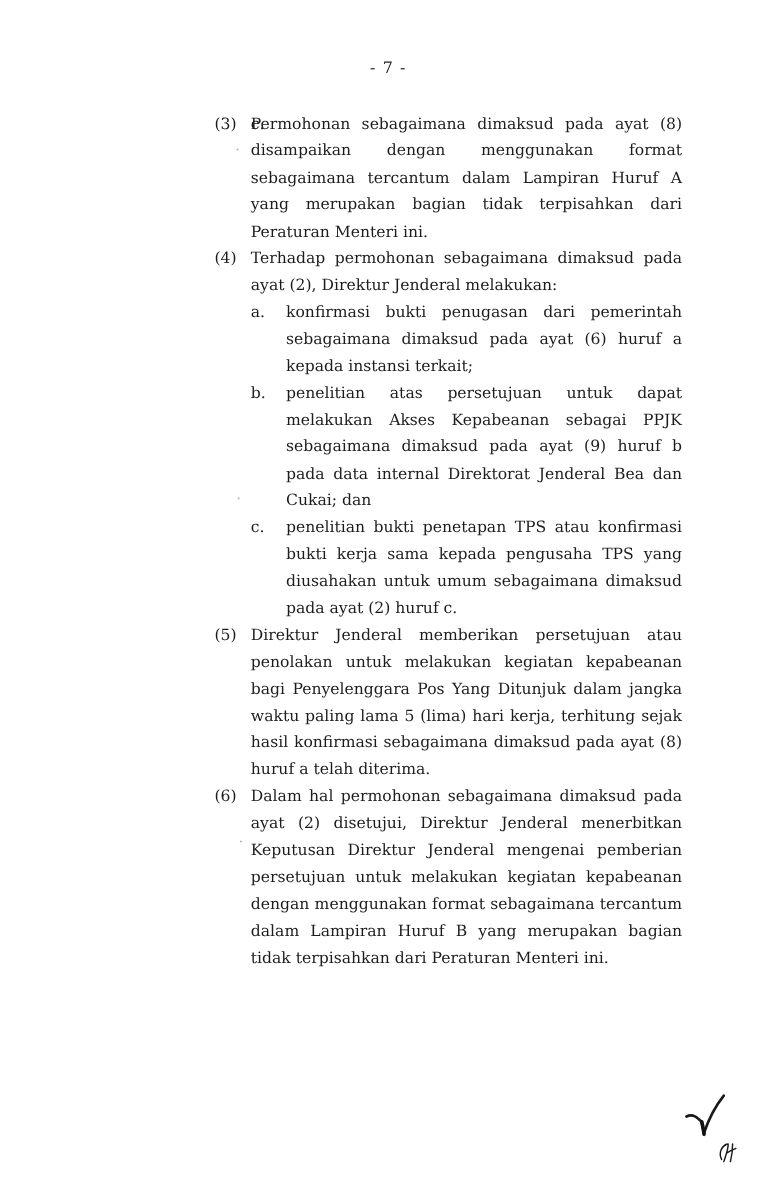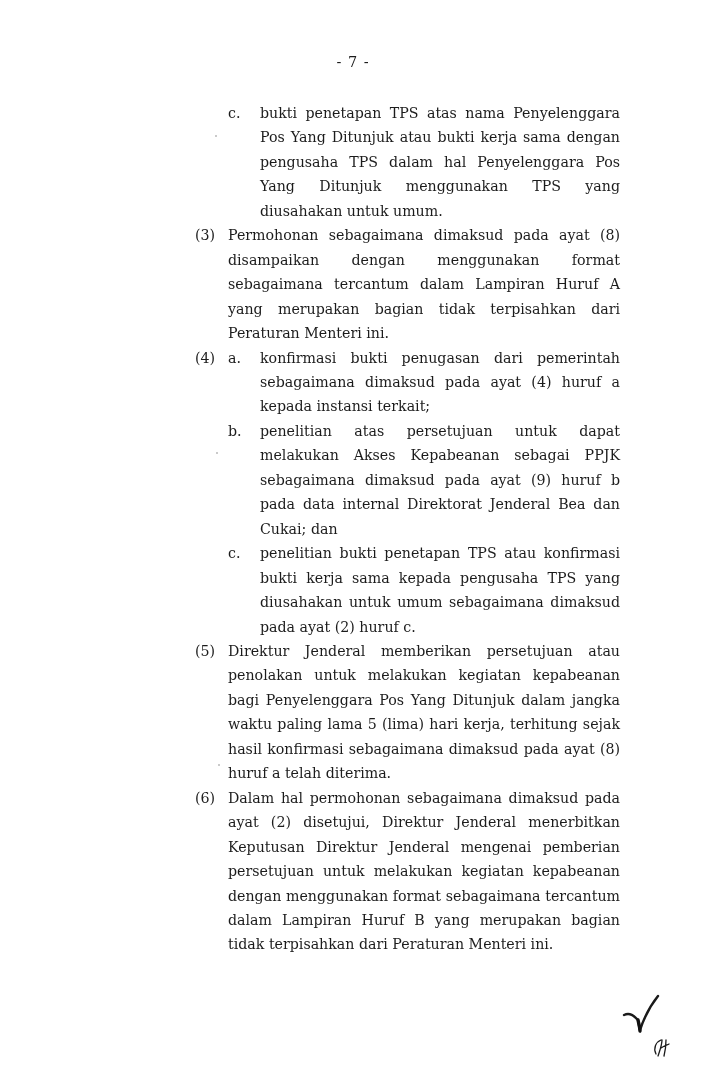--- a/index.html
+++ b/index.html
@@ -82,34 +82,34 @@
 <body>
 
 <div class="page-number">
   <span>- 7 -</span>
 </div>
 
 <div class="body-text">
 
   <div class="sub">
     <span class="letter">c.</span>
-    <div class="justify">bukti penetapan TPS atas nama Penyelenggara Pos Yang Ditunjuk atau bukti kerja sama dengan pengusaha TPS dalam hal Penyelenggara Pos Yang Ditunjuk menggunakan TPS yang diusahakan untuk umum.</div>
   </div>
 
   <div class="item">
     <span class="num">(3)</span>
     <div class="justify">Permohonan sebagaimana dimaksud pada ayat (8) disampaikan dengan menggunakan format sebagaimana tercantum dalam Lampiran Huruf A yang merupakan bagian tidak terpisahkan dari Peraturan Menteri ini.</div>
   </div>
 
   <div class="item">
     <span class="num">(4)</span>
+    <div class="justify">Terhadap permohonan sebagaimana dimaksud pada ayat (2), Direktur Jenderal melakukan:</div>
 
     <div class="sub nested">
       <span class="letter">a.</span>
-      <div class="justify">konfirmasi bukti penugasan dari pemerintah sebagaimana dimaksud pada ayat (4) huruf a kepada instansi terkait;</div>
+      <div class="justify">konfirmasi bukti penugasan dari pemerintah sebagaimana dimaksud pada ayat (6) huruf a kepada instansi terkait;</div>
     </div>
     <div class="sub nested">
       <span class="letter">b.</span>
       <div class="justify">penelitian atas persetujuan untuk dapat melakukan Akses Kepabeanan sebagai PPJK sebagaimana dimaksud pada ayat (9) huruf b pada data internal Direktorat Jenderal Bea dan Cukai; dan</div>
     </div>
     <div class="sub nested">
       <span class="letter">c.</span>
       <div class="justify">penelitian bukti penetapan TPS atau konfirmasi bukti kerja sama kepada pengusaha TPS yang diusahakan untuk umum sebagaimana dimaksud pada ayat (2) huruf c.</div>
     </div>
   </div>

